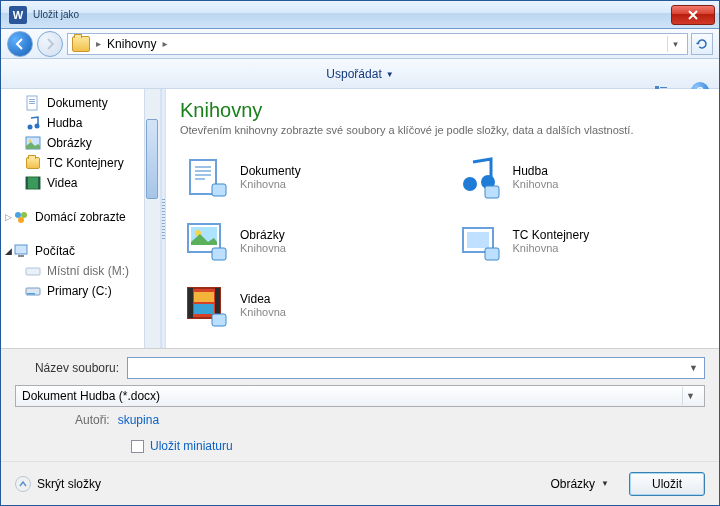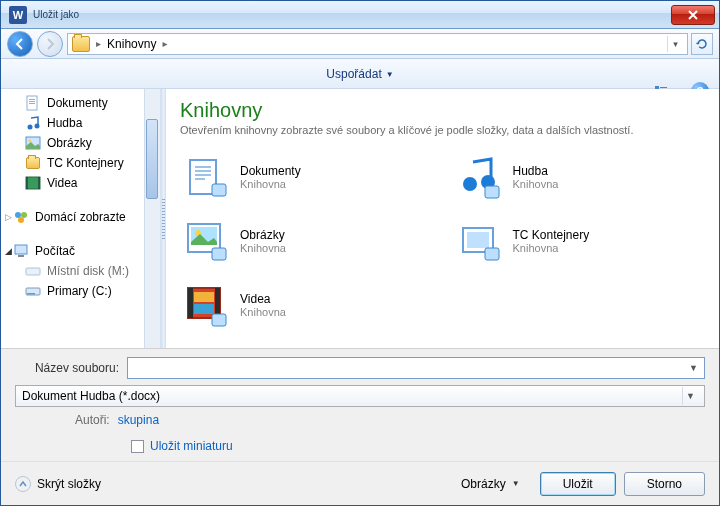--- a/index.html
+++ b/index.html
@@ -342,15 +342,14 @@
             <path d="M2 7 L5 3 L8 7" stroke="#5a93cf" stroke-width="1.5" fill="none"></path>
           </svg>
         </div>
       <span>Skrýt složky</span>
     </div>
     <div class="tools">
       <span>Obrázky</span>
       <span style="font-size:8px;color:#333">▼</span>
     </div>
     <button class="btn primary">Uložit</button>
-    <button class="btn">Storno</button>
   </div>
 </div>
 
 </body></html>

